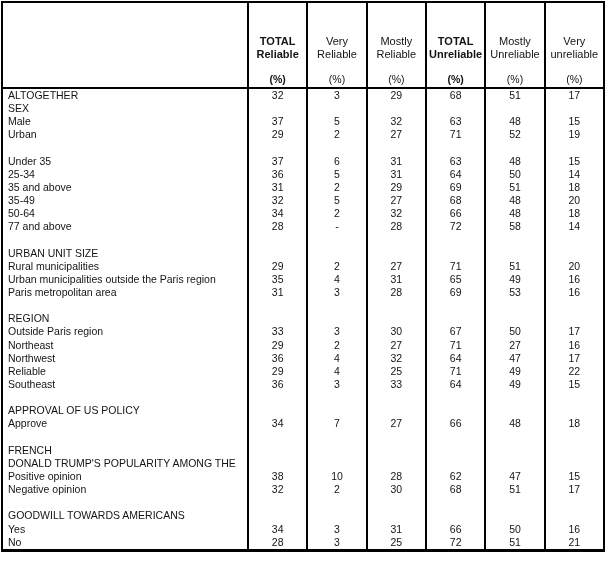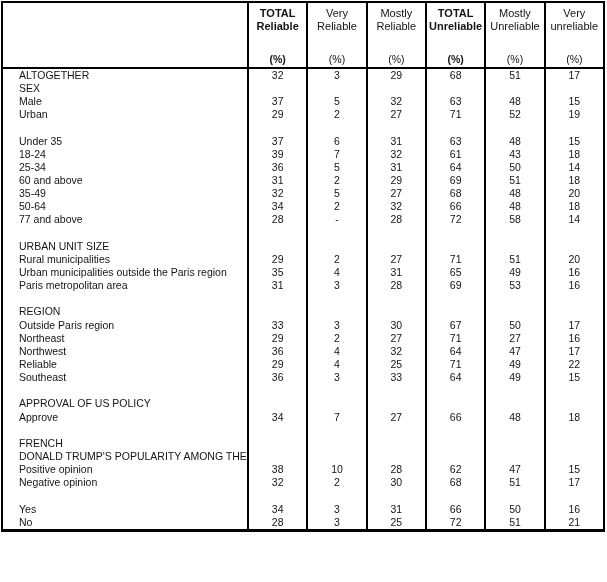--- a/index.html
+++ b/index.html
@@ -22,39 +22,40 @@
     border-left: 2px solid #000;
     padding: 0;
     font-weight: normal;
   }
   .grid col.stub { width: 246px; }
   thead th {
     border-bottom: 2px solid #000;
     vertical-align: top;
   }
   .hwrap {
-    height: 64px;
+    height: 56px;
     display: flex;
     flex-direction: column;
     justify-content: space-between;
     align-items: center;
     padding: 4px 0 1px 0;
     font-size: 11px;
     line-height: 13px;
+    margin-top: 28px;
   }
   .hwrap .unit { font-size: 10.5px; }
   .b { font-weight: bold; }
   tbody td {
     height: 13.15px;
     font-size: 10.5px;
     line-height: 13px;
     white-space: nowrap;
     overflow: hidden;
   }
-  td.lbl { text-align: left; padding-left: 16px; }
+  td.lbl { text-align: left; padding-left: 5px; }
   td.val { text-align: center; }
 </style>
 </head>
 <body>
 
 <div class="page">
   <table class="grid">
     <colgroup>
       <col class="stub">
       <col>
@@ -172,39 +173,30 @@
         <tr>
           <td class="lbl b">Under 35</td>
           <td class="val">37</td>
           <td class="val">6</td>
           <td class="val">31</td>
           <td class="val">63</td>
           <td class="val">48</td>
           <td class="val">15</td>
         </tr>
         <tr>
-          <td class="lbl">18-24</td>
-          <td class="val">39</td>
-          <td class="val">7</td>
-          <td class="val">32</td>
-          <td class="val">61</td>
-          <td class="val">43</td>
-          <td class="val">18</td>
-        </tr>
-        <tr>
           <td class="lbl">25-34</td>
           <td class="val">36</td>
           <td class="val">5</td>
           <td class="val">31</td>
           <td class="val">64</td>
           <td class="val">50</td>
           <td class="val">14</td>
         </tr>
         <tr>
-          <td class="lbl b">60 and above</td>
+          <td class="lbl b">35 and above</td>
           <td class="val">31</td>
           <td class="val">2</td>
           <td class="val">29</td>
           <td class="val">69</td>
           <td class="val">51</td>
           <td class="val">18</td>
         </tr>
         <tr>
           <td class="lbl">35-49</td>
           <td class="val">32</td>
@@ -415,20 +407,29 @@
         <tr>
           <td class="lbl"></td>
           <td class="val"></td>
           <td class="val"></td>
           <td class="val"></td>
           <td class="val"></td>
           <td class="val"></td>
           <td class="val"></td>
         </tr>
         <tr>
+          <td class="lbl b">GOODWILL TOWARDS AMERICANS</td>
+          <td class="val"></td>
+          <td class="val"></td>
+          <td class="val"></td>
+          <td class="val"></td>
+          <td class="val"></td>
+          <td class="val"></td>
+        </tr>
+        <tr>
           <td class="lbl">Yes</td>
           <td class="val">34</td>
           <td class="val">3</td>
           <td class="val">31</td>
           <td class="val">66</td>
           <td class="val">50</td>
           <td class="val">16</td>
         </tr>
         <tr>
           <td class="lbl">No</td>

